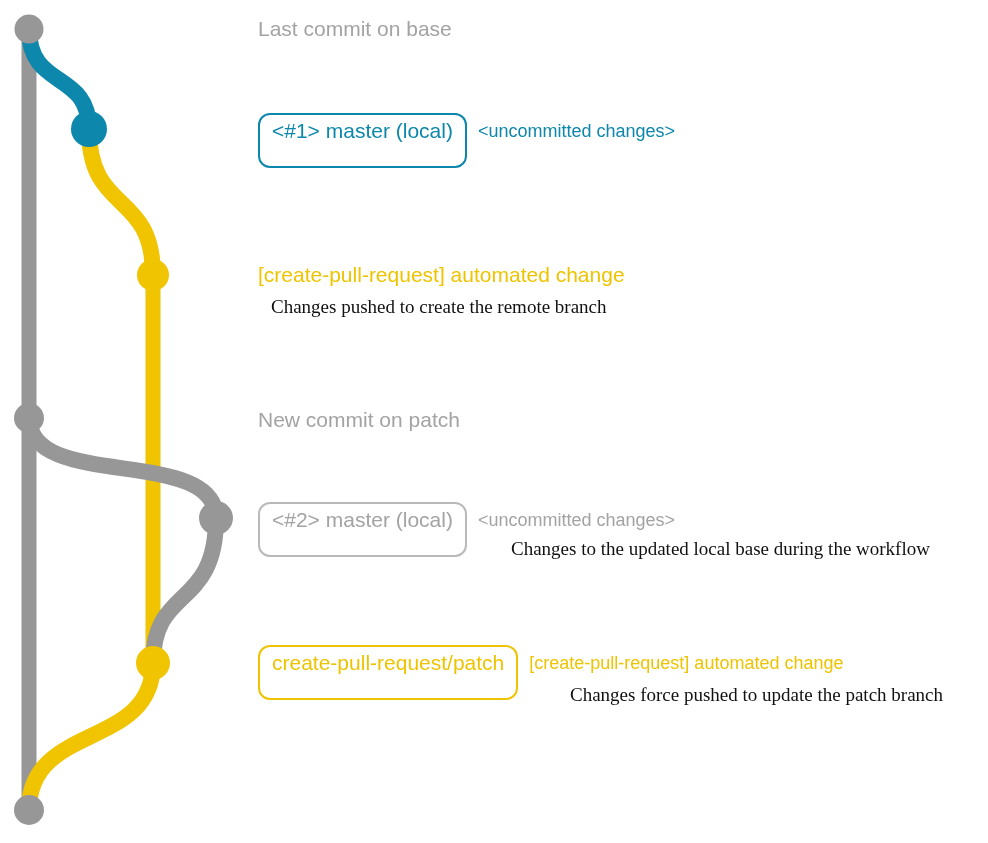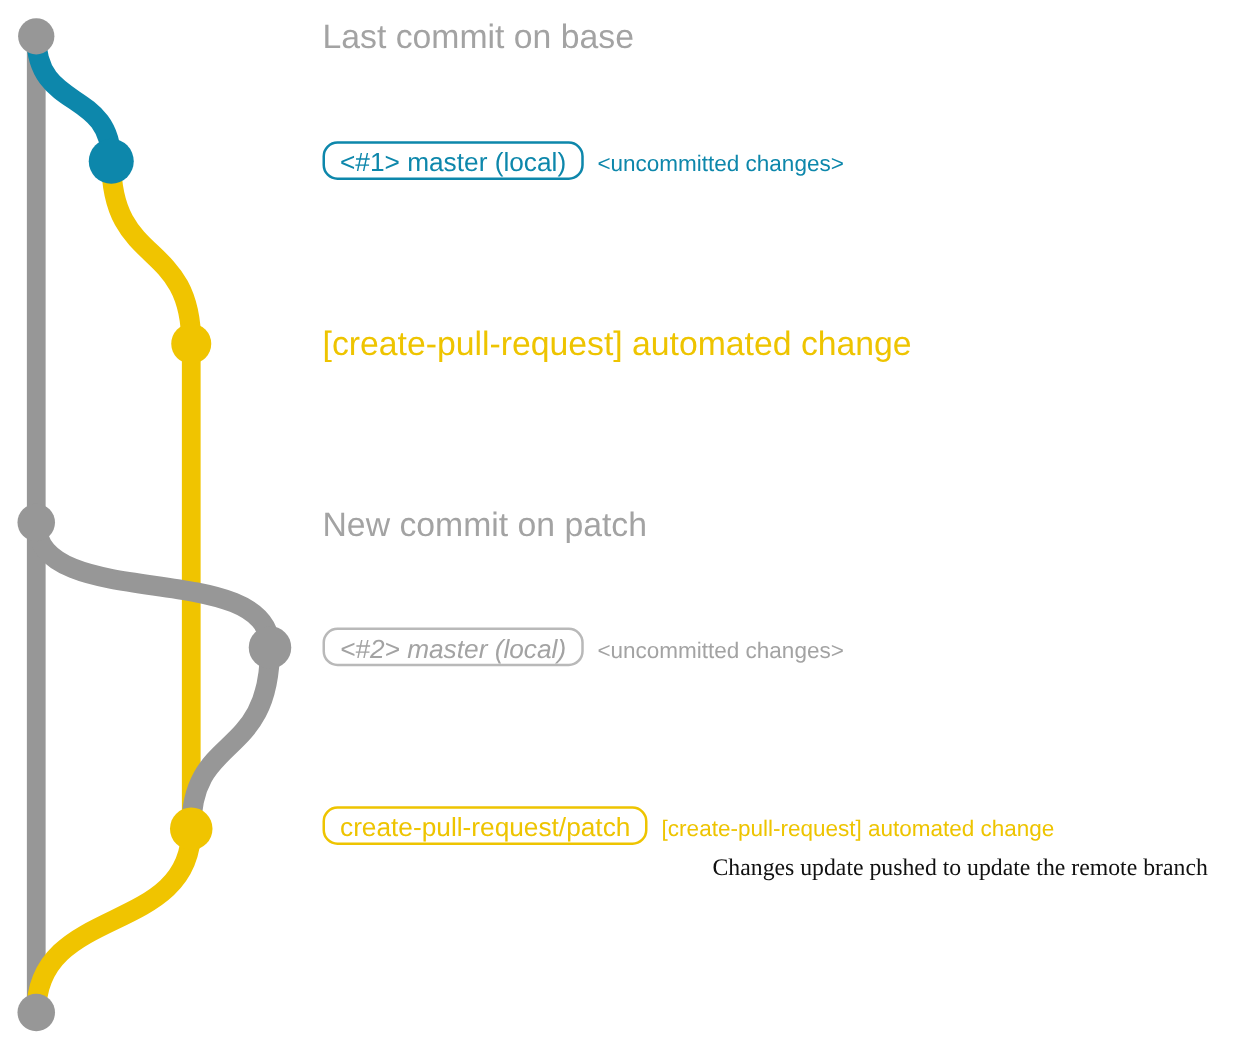--- a/index.html
+++ b/index.html
@@ -31,32 +31,31 @@
   .row {
     position: absolute;
     display: flex;
     align-items: flex-start;
   }
   
   .pill {
     display: inline-block;
     border: 2px solid #0d87ab;
     border-radius: 12px;
-    padding: 5px 12px 0 12px;
+    padding: 5px 12px 24px 12px;
     font-size: 21px;
     line-height: 22px;
     color: #0d87ab;
     white-space: nowrap;
     background: transparent;
     box-sizing: border-box;
   }
   .pill.gray {
     border-color: #b9b9b9;
     color: #a3a3a3;
-    font-style: italic;
   }
   .pill.yellow {
     border-color: #eec400;
     color: #eec400;
   }
   .pill.master {
     border-color: #c6c6c6;
     color: #aeaeae;
   }
   
@@ -67,21 +66,21 @@
     padding-top: 7px;
   }
   .subject.blue   { color: #0d87ab; }
   .subject.gray   { color: #a3a3a3; }
   .subject.yellow { color: #eec400; }
   .subject.mastergray { color: #aeaeae; }
 
   
   .headline {
     position: absolute;
-    font-size: 27px;
+    font-size: 21px;
     line-height: 22px;
     white-space: nowrap;
   }
   .headline.gray   { color: #a3a3a3; }
   .headline.yellow { color: #eec400; }
 
   
   .desc {
     position: absolute;
     font-family: "Liberation Serif", serif;
@@ -124,30 +123,32 @@
 
   <div class="headline gray" style="left:258px; top:18px;">Last commit on base</div>
 
   <div class="row" style="left:258px; top:113px;">
     <span class="pill">&lt;#1&gt; master (local)</span>
     <span class="pill-gap"></span>
     <span class="subject blue">&lt;uncommitted changes&gt;</span>
   </div>
 
   <div class="headline yellow" style="left:258px; top:264px;">[create-pull-request] automated change</div>
+  <div class="desc" style="left:271px; top:297px;">Changes pushed to create the remote branch</div>
 
   <div class="headline gray" style="left:258px; top:409px;">New commit on patch</div>
 
   <div class="row" style="left:258px; top:502px;">
     <span class="pill gray">&lt;#2&gt; master (local)</span>
     <span class="pill-gap"></span>
     <span class="subject gray">&lt;uncommitted changes&gt;</span>
   </div>
+  <div class="desc" style="left:511px; top:539px;">Changes to the updated local base during the workflow</div>
 
   <div class="row" style="left:258px; top:645px;">
     <span class="pill yellow">create-pull-request/patch</span>
     <span class="pill-gap"></span>
     <span class="subject yellow">[create-pull-request] automated change</span>
   </div>
-  <div class="desc" style="left:570px; top:685px;">Changes update pushed to update the remote branch</div>
+  <div class="desc" style="left:570px; top:685px;">Changes force pushed to update the patch branch</div>
 
 
 </div>
 
 </body></html>

